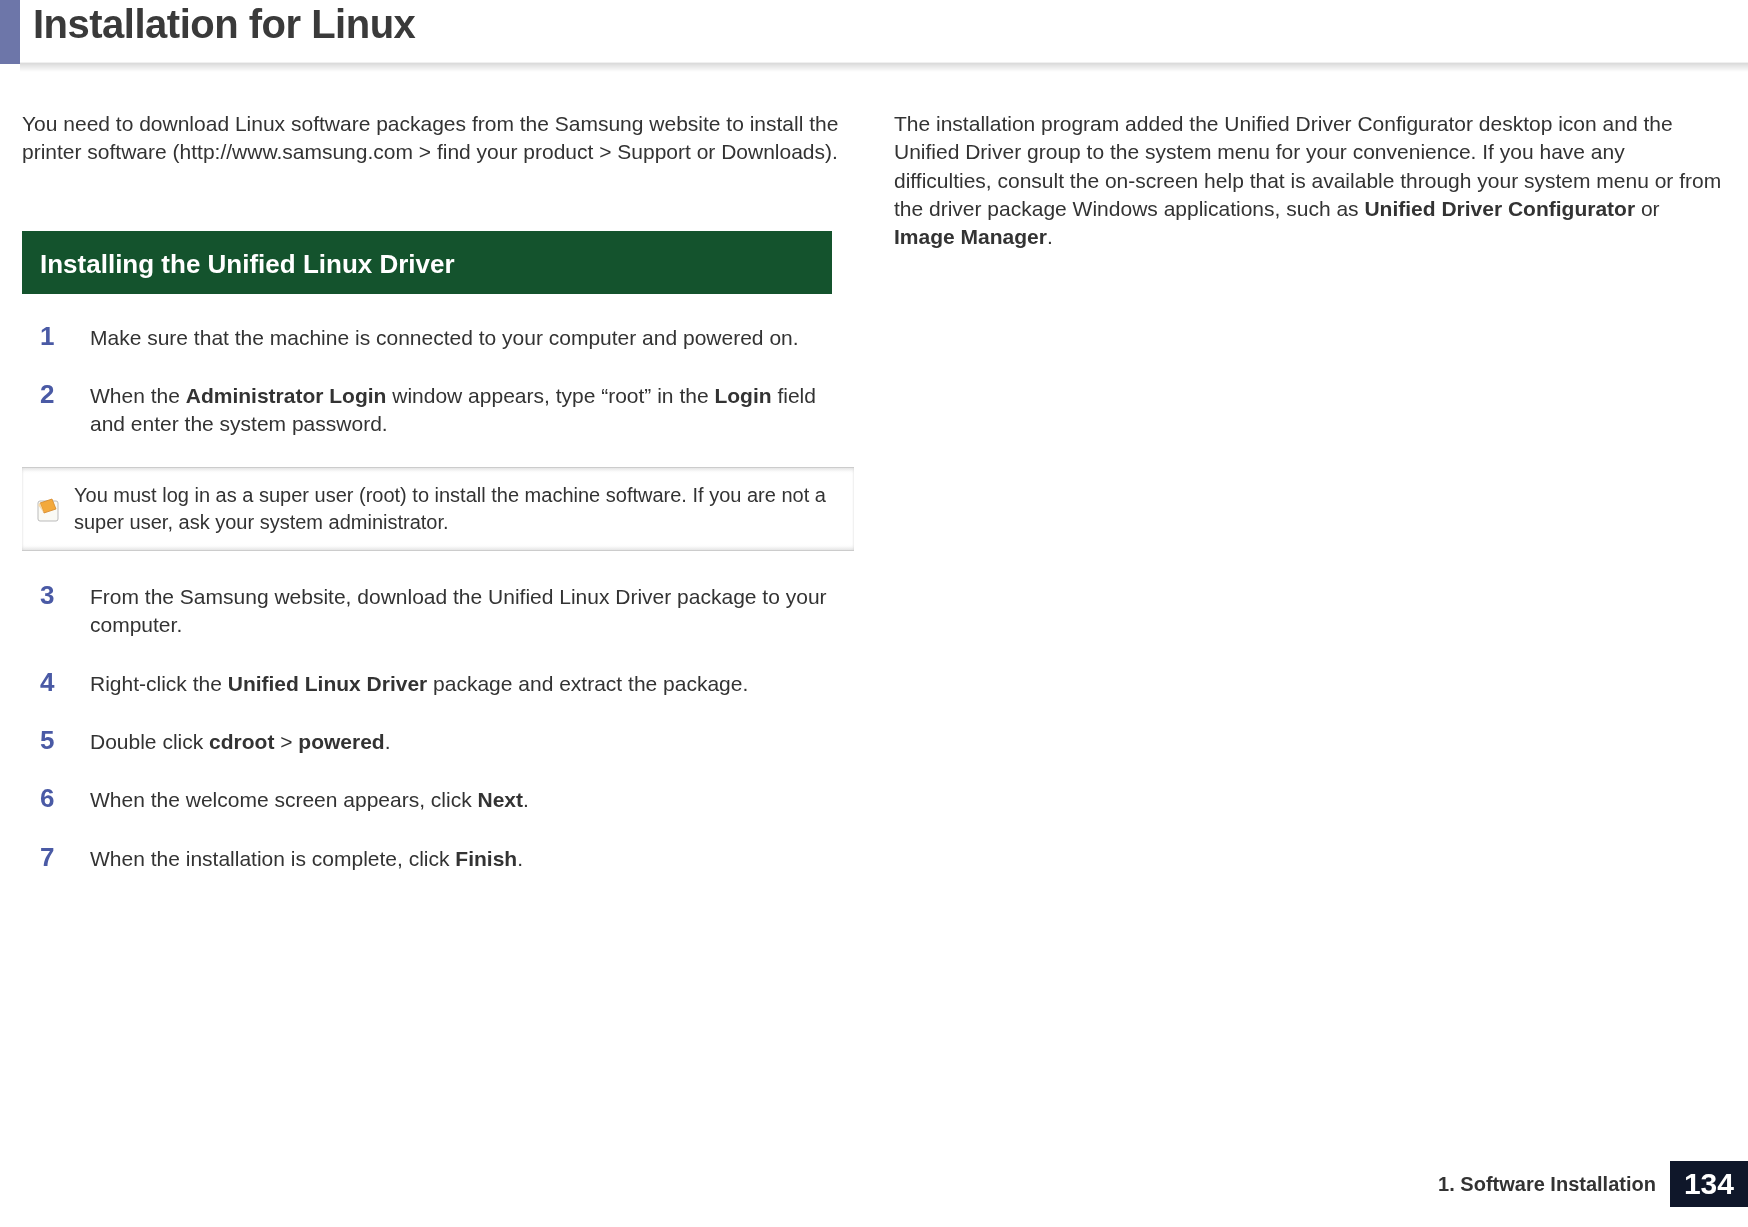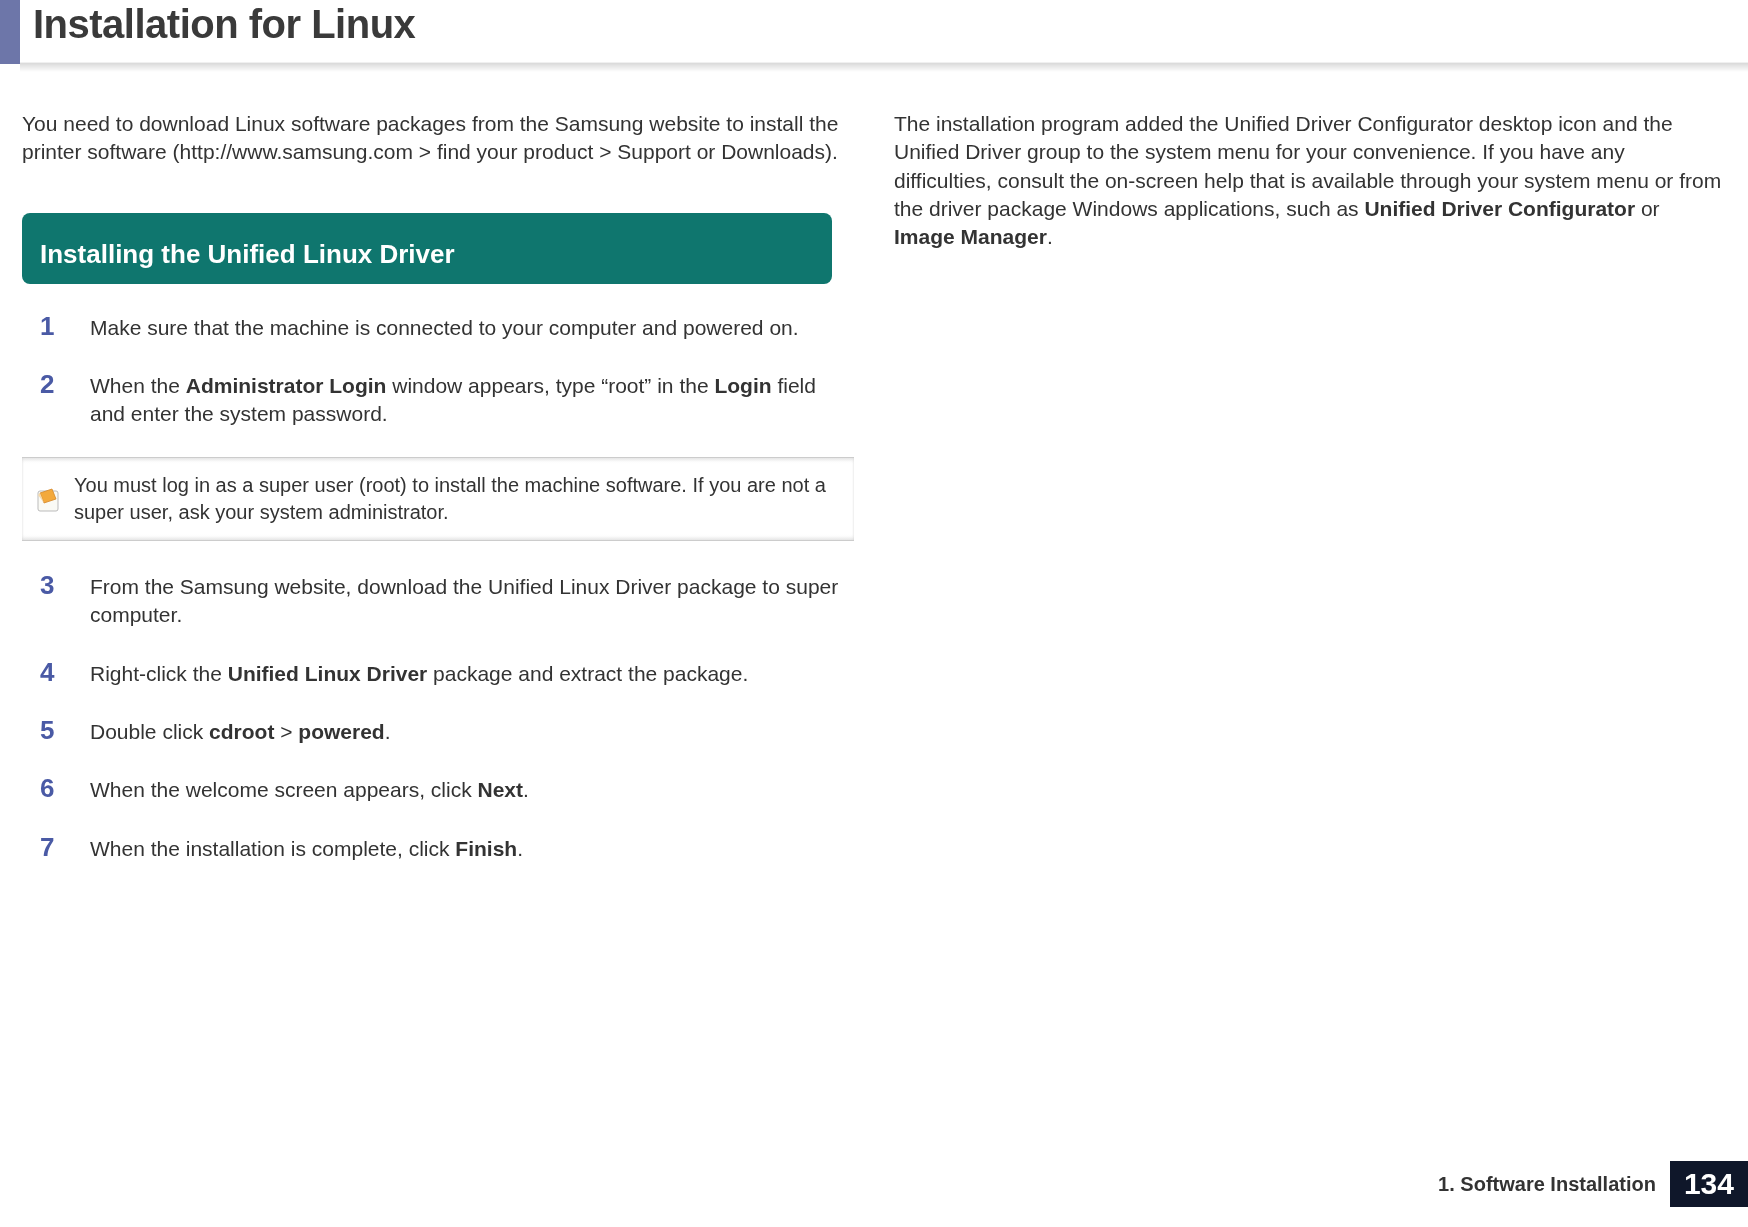--- a/index.html
+++ b/index.html
@@ -46,32 +46,31 @@
     padding: 38px 18px 0 22px;
     gap: 40px;
   }
   .col {
     width: 832px;
     font-size: 21px;
     line-height: 1.35;
     color: #333;
   }
   .intro {
-    margin-bottom: 46px;
+    margin-bottom: 64px;
   }
   .section-heading {
-    background: #0f766e;
+    background: #14532d;
     color: #ffffff;
     font-size: 26px;
     font-weight: 700;
-    padding: 24px 18px 12px 18px;
+    padding: 16px 18px 12px 18px;
     margin-bottom: 28px;
     width: 810px;
     margin-left: 0;
-    border-radius: 8px;
   }
   .step {
     display: flex;
     margin-bottom: 28px;
     padding-left: 18px;
   }
   .step-num {
     color: #4a5aa5;
     font-weight: 700;
     font-size: 26px;
@@ -161,21 +160,21 @@
           <rect x="6" y="6" width="20" height="20" rx="2" fill="#fafaf5" stroke="#bbb" stroke-width="1"></rect>
           <path d="M 8 8 L 20 4 L 24 14 L 12 18 Z" fill="#f3a93c" stroke="#d4882a" stroke-width="0.8"></path>
           <path d="M 8 8 L 6 10 L 12 18" fill="#f7d9a8"></path>
         </svg>
       </div>
       <div class="note-text">You must log in as a super user (root) to install the machine software. If you are not a super user, ask your system administrator.</div>
     </div>
 
     <div class="step">
       <div class="step-num">3</div>
-      <div class="step-text">From the Samsung website, download the Unified Linux Driver package to super computer.</div>
+      <div class="step-text">From the Samsung website, download the Unified Linux Driver package to your computer.</div>
     </div>
 
     <div class="step">
       <div class="step-num">4</div>
       <div class="step-text">
         <span>Right-click the </span><b>Unified Linux Driver</b><span> package and extract the package.</span>
       </div>
     </div>
 
     <div class="step">

